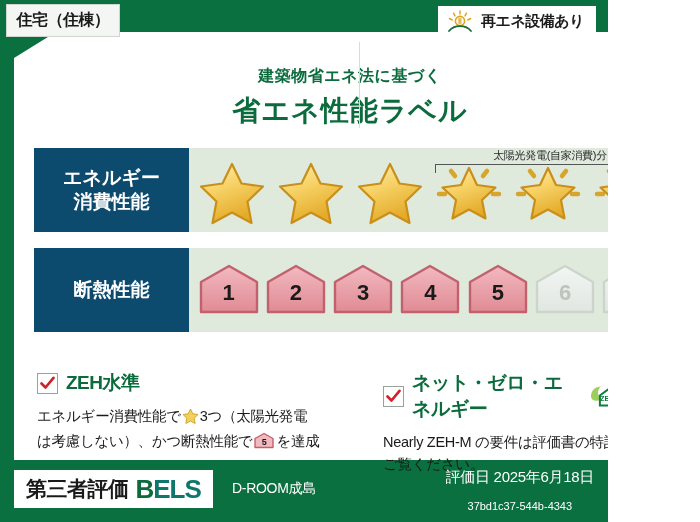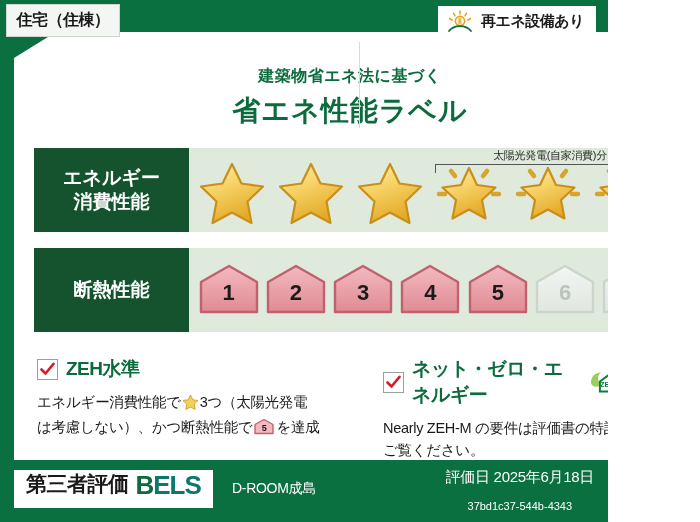--- a/index.html
+++ b/index.html
@@ -67,21 +67,21 @@
     font-size: 28px; font-weight: bold; color: #0c6b3d;
     letter-spacing: 1px; margin-top: 5px;
   }
 
   
   .rows { margin-top: 18px; padding: 0 17px; }
   .perf-row { display: flex; align-items: stretch; height: 84px; }
   .perf-row + .perf-row { margin-top: 16px; justify-content: center; }
   .row-label {
     width: 155px; flex: 0 0 155px;
-    background: #14532d;
+    background: #0c4a6e;
     color: #ffffff;
     display: flex; flex-direction: column;
     align-items: center; justify-content: center;
     font-weight: bold; font-size: 19px;
     line-height: 1.28; letter-spacing: 0px;
   }
   .row-body {
     flex: 1 1 auto;
     background: #dfeadd;
     position: relative;
@@ -133,21 +133,21 @@
     top: 50%; transform: translateY(-40%);
     text-align: center;
     font-size: 22px; font-weight: bold;
     pointer-events: none;
   }
   .house-cell.on .num { color: #1a1a1a; }
   .house-cell.off .num { color: #bcc4bd; }
 
   
   .bottom {
-    display: flex; margin-top: 24px; padding: 0 20px;
+    display: flex; margin-top: 38px; padding: 0 20px;
     gap: 16px;
   }
   .col { flex: 1 1 50%; position: relative; }
   .col.left { flex: 0 0 330px; }
   .col-divider {
     position: absolute; left: 342px; top: 6px;
     width: 1px; height: 86px; background: #d8dcd8;
   }
   .head-line { display: flex; align-items: center; gap: 8px; }
   .chk {
@@ -170,21 +170,21 @@
 
   
   .footer {
     position: absolute; left: 0; right: 0; bottom: 0;
     height: 62px; z-index: 5;
   }
   .bels-box {
     position: absolute; left: 14px; top: 10px;
     height: 38px; padding: 0 12px;
     background: #ffffff;
-    display: flex; align-items: flex-start;
+    display: flex; align-items: center;
   }
   .bels-jp {
     font-size: 21px; font-weight: bold; color: #1a1a1a;
     letter-spacing: -0.5px;
   }
   .bels-b { font-size: 26px; font-weight: bold; color: #0b6b3c; margin-left: 7px; letter-spacing: -1px; }
   .bels-els { font-size: 26px; font-weight: bold; color: #0f766e; letter-spacing: -1px; }
   .droom {
     position: absolute; left: 232px; top: 20px;
     font-size: 14px; color: #ffffff; letter-spacing: -0.3px;

